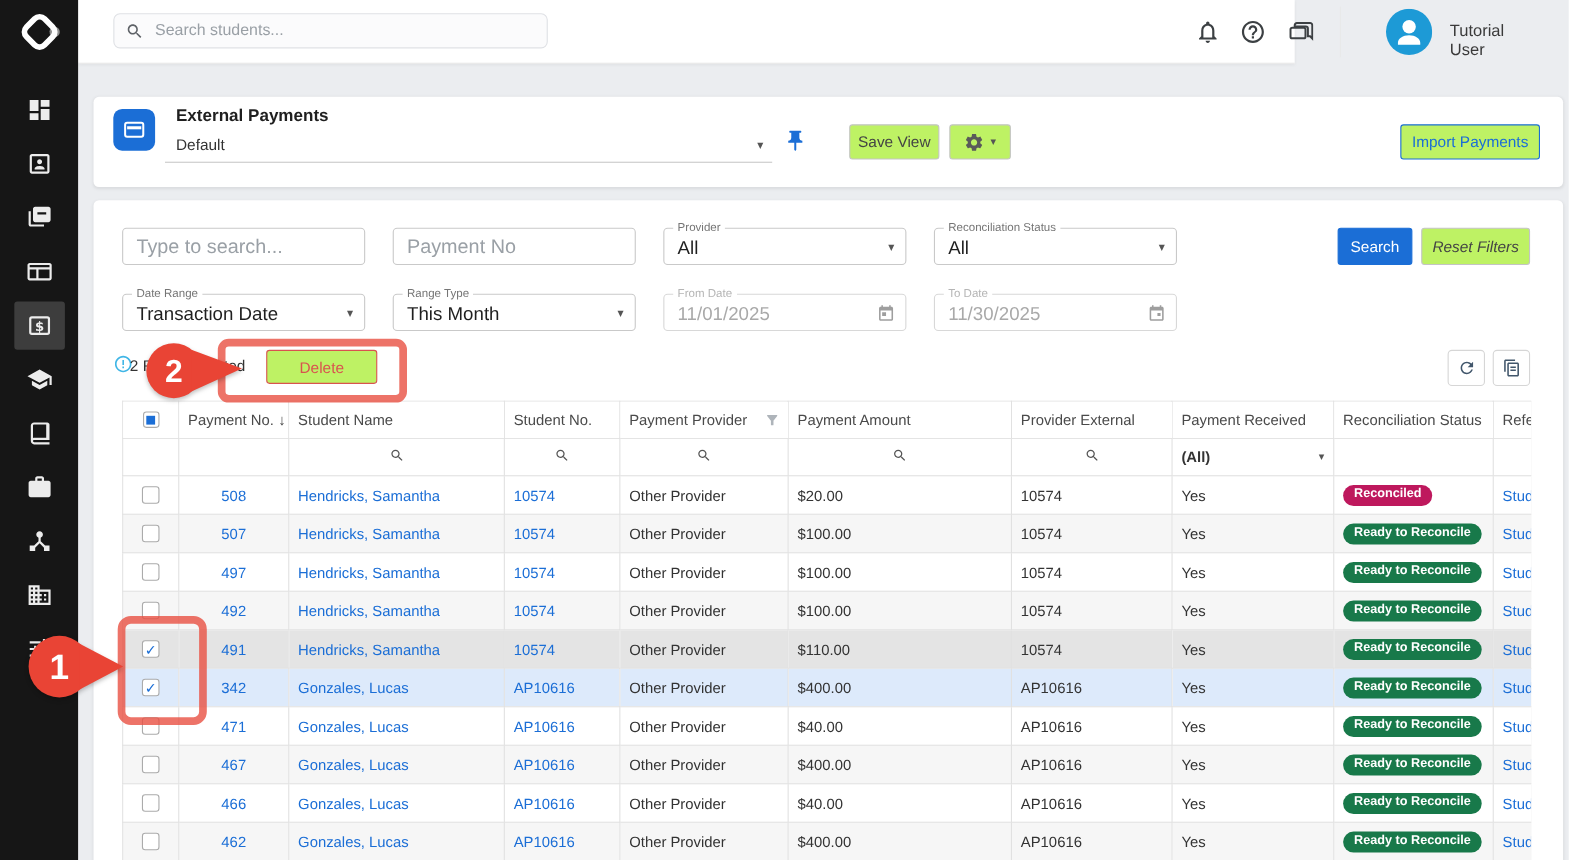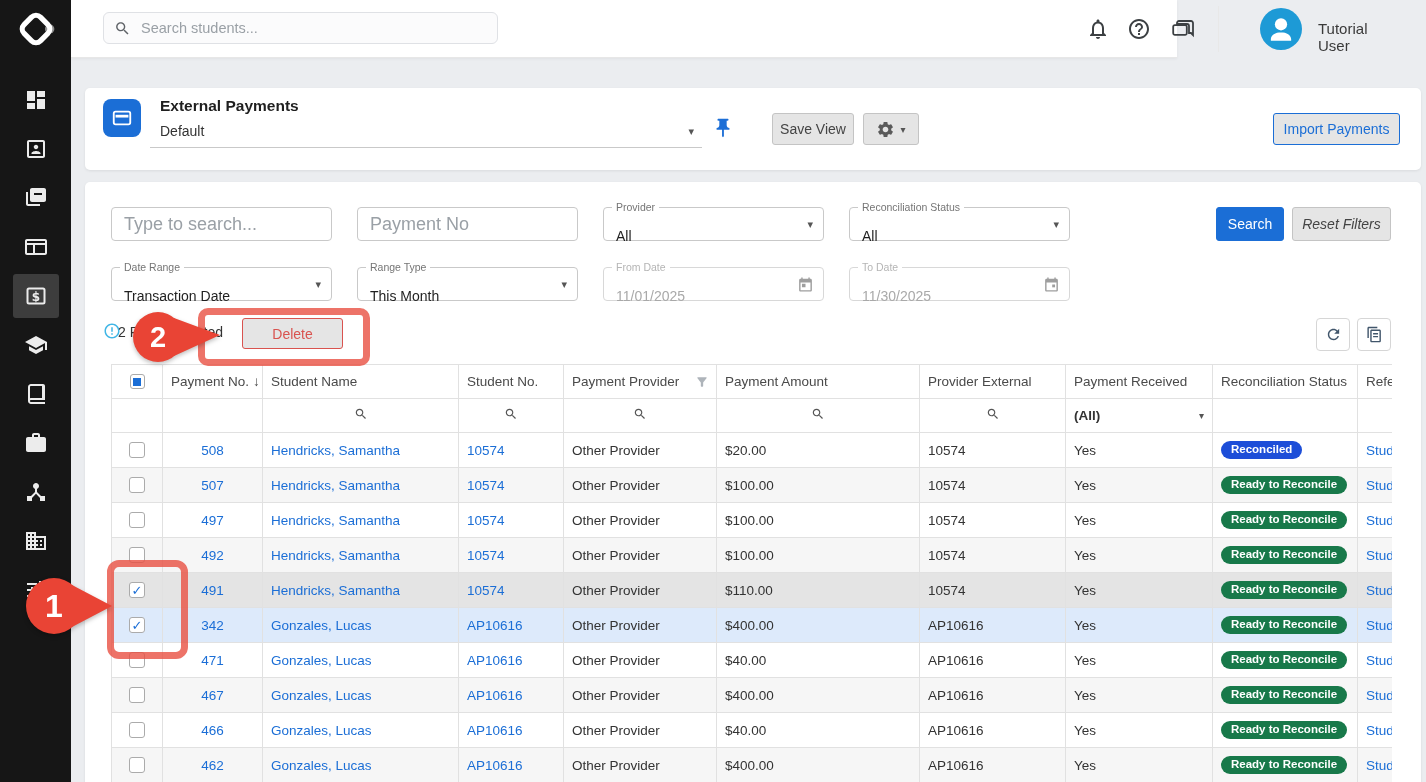--- a/index.html
+++ b/index.html
@@ -33,33 +33,33 @@
   .main-card { left:85px; top:182px; width:1336px; height:620px; }
 
   
   .vh-icon { position:absolute; left:18px; top:11px; width:38px; height:38px; background:#1b6ed6; border-radius:8px; display:flex; align-items:center; justify-content:center; }
   .vh-title { position:absolute; left:75px; top:9px; font-size:15.5px; font-weight:700; color:#1f1f1f; }
   .vh-viewsel { position:absolute; left:65px; top:30px; width:552px; height:30px; border-bottom:1px solid #c9c9c9; cursor:pointer; }
   .vh-viewsel .val { position:absolute; left:10px; top:5px; font-size:14px; color:#333; }
   .vh-viewsel .caret { position:absolute; right:8px; top:7px; font-size:11px; color:#555; }
   .pin-btn { position:absolute; left:627px; top:29px; width:24px; height:24px; cursor:pointer; }
   .pin-btn svg { width:22px; height:22px; fill:#1b6ed6; }
-  .btn { display:flex; align-items:center; justify-content:center; border-radius:3px; font-size:14px; cursor:pointer; background:#e5e5e5; border:1px solid #c4c4c4; color:#444; font-family:inherit; }
+  .btn { display:flex; align-items:center; justify-content:center; border-radius:3px; font-size:14px; cursor:pointer; background:#bef264; border:1px solid #c4c4c4; color:#444; font-family:inherit; }
   .save-view-btn { position:absolute; left:687px; top:25px; width:82px; height:32px; }
   .gear-btn { position:absolute; left:778px; top:25px; width:56px; height:32px; }
   .gear-btn svg { width:19px; height:19px; fill:#5a5a5a; margin-right:5px; }
   .gear-btn .caret { font-size:10px; color:#555; }
   .import-btn { position:absolute; right:21px; top:25px; width:127px; height:32px; border:1px solid #1b6ed6; color:#1b6ed6; }
 
   
   .tinput { position:absolute; height:34px; border:1px solid #c9c9c9; border-radius:4px; padding:0 12px; font-size:18px; color:#222; background:#fff; font-family:inherit; outline:none; }
   .tinput::placeholder { color:#9aa0a6; }
   .fld { position:absolute; height:34px; border:1px solid #c9c9c9; border-radius:4px; background:#fff; cursor:pointer; }
   .fld .lbl { position:absolute; top:-7px; left:8px; font-size:10.5px; color:#757575; background:#fff; padding:0 4px; line-height:12px; white-space:nowrap; }
-  .fld .val { position:absolute; left:12px; top:20px; font-size:14px; color:#1f1f1f; white-space:nowrap; }
+  .fld .val { position:absolute; left:12px; top:8px; font-size:17px; color:#1f1f1f; white-space:nowrap; }
   .fld .caret { position:absolute; right:10px; top:10px; font-size:11px; color:#555; }
   .fld .cal { position:absolute; right:9px; top:8px; width:17px; height:17px; fill:#9e9e9e; }
   .fld.disabled { border-color:#d8d8d8; }
   .fld.disabled .lbl { color:#b5b5b5; }
   .fld.disabled .val { color:#a9a9a9; }
   .search-btn { position:absolute; left:1131px; top:25px; width:68px; height:34px; background:#1b6ed6; border:1px solid #1b6ed6; color:#fff; }
   .reset-btn { position:absolute; left:1207px; top:25px; width:99px; height:34px;font-style:italic; }
 
   
   .info-ic { position:absolute; left:18px; top:140px; width:18px; height:18px; }
@@ -77,21 +77,21 @@
   .grid th, .grid td { border:1px solid #e1e1e1; padding:0 8px; overflow:hidden; white-space:nowrap; }
   .grid thead tr.hdr th { height:34px; font-weight:400; color:#4a4a4a; text-align:left; position:relative; background:#fff; }
   .grid thead tr.flt th { height:34px; background:#fff; }
   .grid tbody tr { height:35px; }
   .grid tbody tr.alt { background:#f6f6f6; }
   .grid tbody tr.sel-gray { background:#e4e4e4; }
   .grid tbody tr.sel-blue { background:#ddeafb; }
   .link { color:#1b6ed6; cursor:pointer; }
   .c-center { text-align:center; }
   .badge { display:inline-block; padding:3px 10px 4px; border-radius:11px; color:#fff; font-size:11.5px; font-weight:700; line-height:1; }
-  .badge.blue { background:#1d4ed8; }
+  .badge.blue { background:#be185d; }
   .badge.green { background:#18794a; }
   .cb { width:16px; height:16px; border:1px solid #ababab; border-radius:3px; background:#fff; margin:0 auto; display:flex; align-items:center; justify-content:center; cursor:pointer; }
   .cb .tick { color:#1b6ed6; font-size:13px; font-weight:700; line-height:1; }
   .cb .indet { width:8px; height:8px; background:#1b6ed6; }
   .sort-arrow { color:#444; margin-left:4px; }
   .funnel { position:absolute; right:7px; top:10px; width:14px; height:14px; fill:#aeb4ba; }
   .mag { width:14px; height:14px; fill:#555; }
   .flt-all { display:flex; justify-content:space-between; align-items:center; color:#333; font-size:13.5px; }
   .flt-all .caret { font-size:10px; color:#555; }
 

